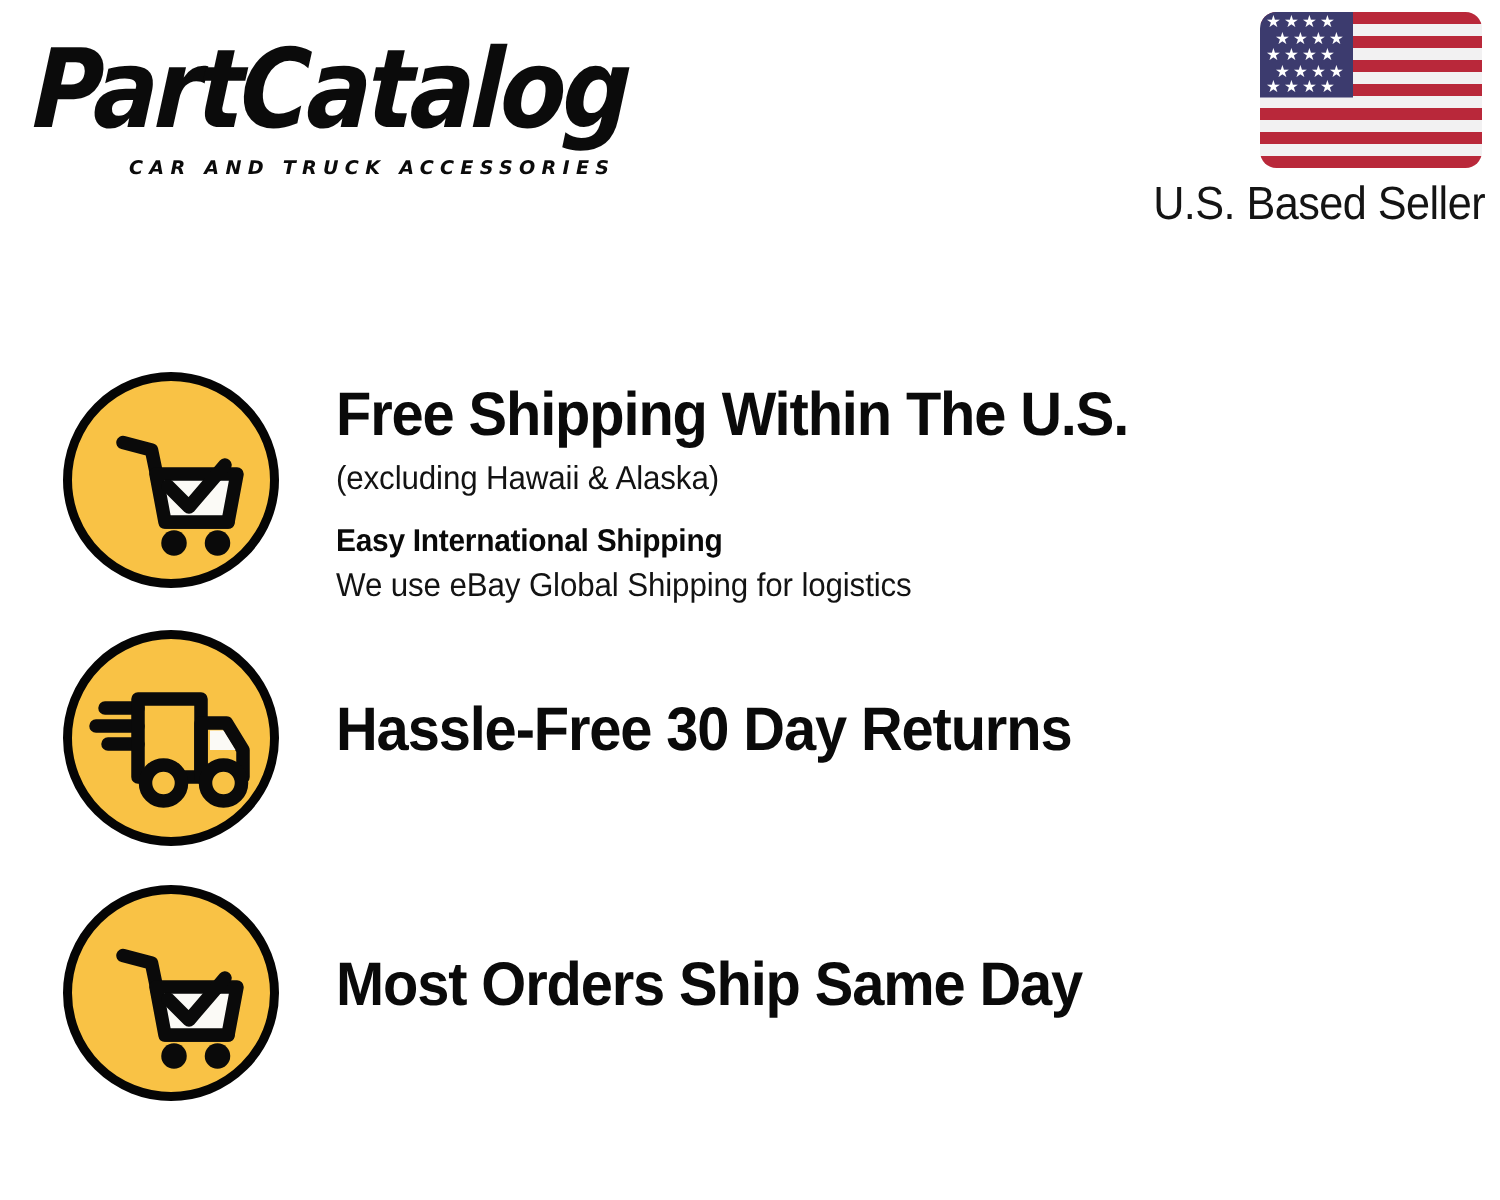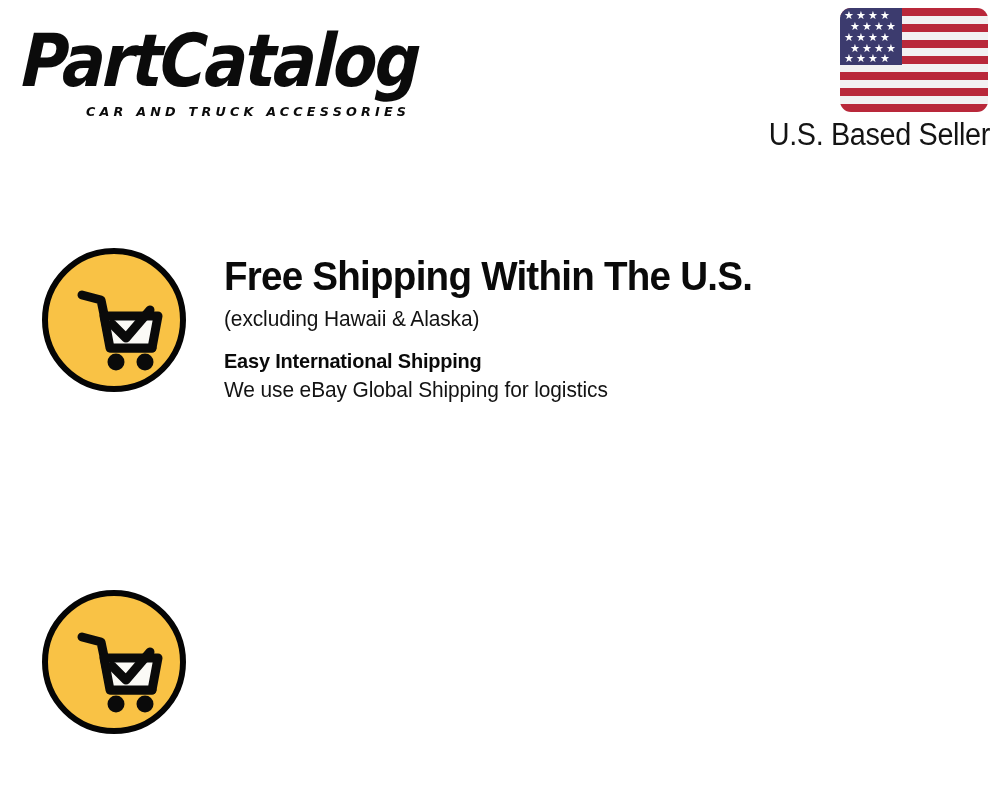--- a/index.html
+++ b/index.html
@@ -252,26 +252,44 @@
       </svg>
     </div>
     <div class="feature-text">
       <div class="feature-title">Free Shipping Within The U.S.</div>
       <div class="feature-sub">(excluding Hawaii &amp; Alaska)</div>
       <div class="feature-sub-strong">Easy International Shipping</div>
       <div class="feature-sub-note">We use eBay Global Shipping for logistics</div>
     </div>
   </div>
 
+  <div class="feature-row" data-row="1">
+    <div class="badge">
+      <svg width="132" height="132" viewBox="0 0 132 132" aria-hidden="true">
+        <path d="M22 46 L44 46 M16 58 L44 58 M24 70 L44 70" fill="none" stroke="#0a0a0a" stroke-width="9" stroke-linecap="round"></path>
+        <path d="M44 40 L86 40 L86 92 L44 92 Z" fill="none" stroke="#0a0a0a" stroke-width="9" stroke-linejoin="round"></path>
+        <path d="M86 56 L103 56 L114 74 L114 92 L86 92 Z" fill="none" stroke="#0a0a0a" stroke-width="9" stroke-linejoin="round"></path>
+        <path d="M92 61 L101 61 L109 74 L92 74 Z" fill="#fbfaf6"></path>
+        <circle cx="61" cy="96" r="12" fill="#f9c245" stroke="#0a0a0a" stroke-width="9"></circle>
+        <circle cx="101" cy="96" r="12" fill="#f9c245" stroke="#0a0a0a" stroke-width="9"></circle>
+      </svg>
+    </div>
+    <div class="feature-text row-title-mid">
+      <div class="feature-title">Hassle-Free 30 Day Returns</div>
+    </div>
+  </div>
 
   <div class="feature-row" data-row="2">
     <div class="badge">
       <svg width="132" height="132" viewBox="0 0 132 132" aria-hidden="true">
         <path d="M34 41 L53 46 L63 94 L104 94" fill="none" stroke="#0a0a0a" stroke-width="9" stroke-linecap="round" stroke-linejoin="round"></path>
         <path d="M56 62 L110 62 L104 94 L62 94 Z" fill="#fbfaf6" stroke="#0a0a0a" stroke-width="9" stroke-linejoin="round"></path>
         <path d="M64 70 L78 84 L102 56" fill="none" stroke="#0a0a0a" stroke-width="9" stroke-linecap="round" stroke-linejoin="round"></path>
         <circle cx="68" cy="108" r="8.5" fill="#0a0a0a"></circle>
         <circle cx="97" cy="108" r="8.5" fill="#0a0a0a"></circle>
       </svg>
     </div>
+    <div class="feature-text row-title-mid">
+      <div class="feature-title">Most Orders Ship Same Day</div>
+    </div>
   </div>
 
 </div>
 
 </body></html>

